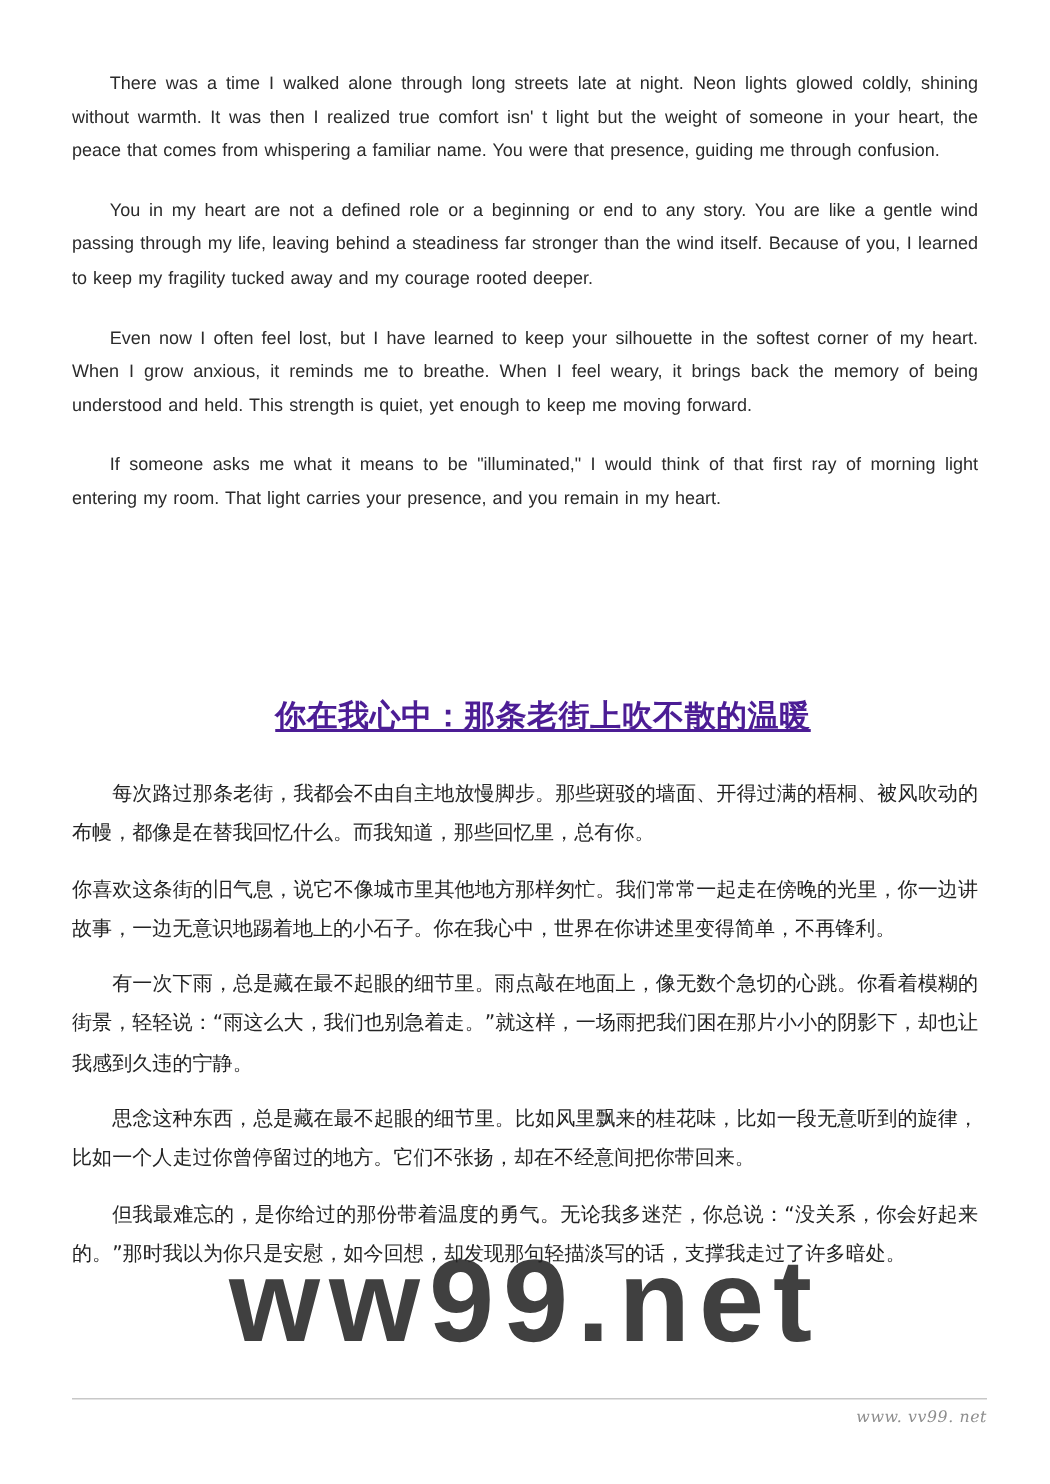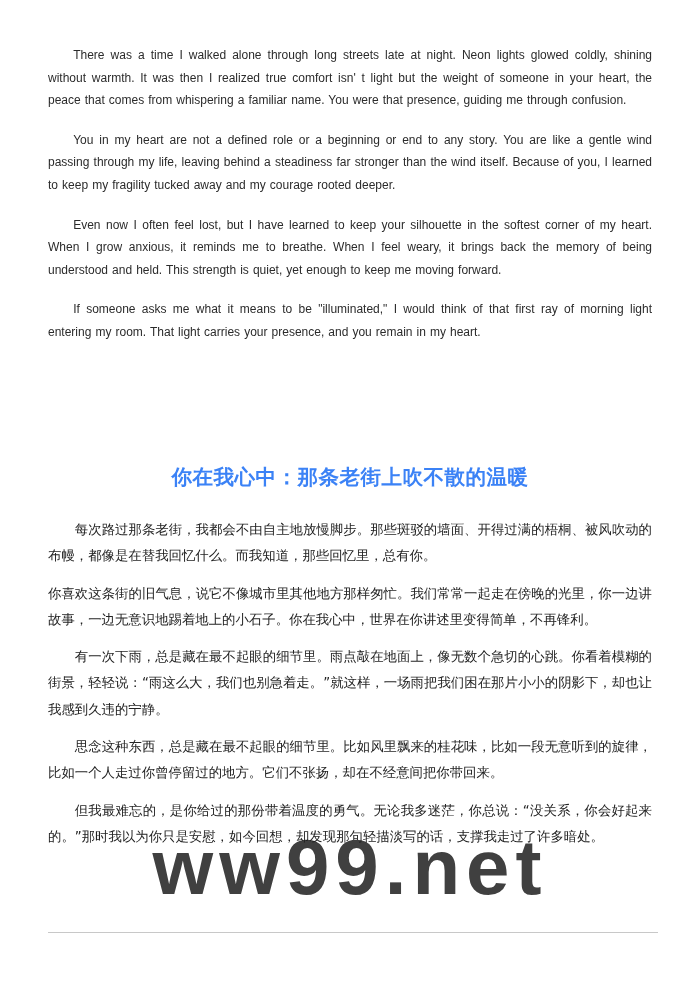--- a/index.html
+++ b/index.html
@@ -62,30 +62,31 @@
     text-indent: 2.1em;
     word-spacing: 0.06em;
   }
   p.en:last-child { margin-bottom: 0; }
 
   
   h1.doc-title {
     margin: 0;
     padding: 0;
     position: absolute;
-    left: 0;
+    left: 12px;
     top: 463px;
     width: 604px;
     text-align: center;
     font-family: "DejaVu Sans", "Liberation Sans", sans-serif;
     font-weight: bold;
     font-size: 20.5px;
     line-height: 28px;
-    color: #3b82f6;
+    color: #4c1d95;
     letter-spacing: 0.5px;
+    text-decoration: underline;
   }
 
   
   .cn-block {
     position: absolute;
     left: 0;
     top: 517px;
     width: 604px;
   }
 
@@ -148,15 +149,16 @@
       <p class="cn no-indent">你喜欢这条街的旧气息，说它不像城市里其他地方那样匆忙。我们常常一起走在傍晚的光里，你一边讲故事，一边无意识地踢着地上的小石子。你在我心中，世界在你讲述里变得简单，不再锋利。</p>
       <p class="cn">有一次下雨，总是藏在最不起眼的细节里。雨点敲在地面上，像无数个急切的心跳。你看着模糊的街景，轻轻说：“雨这么大，我们也别急着走。”就这样，一场雨把我们困在那片小小的阴影下，却也让我感到久违的宁静。</p>
       <p class="cn">思念这种东西，总是藏在最不起眼的细节里。比如风里飘来的桂花味，比如一段无意听到的旋律，比如一个人走过你曾停留过的地方。它们不张扬，却在不经意间把你带回来。</p>
       <p class="cn">但我最难忘的，是你给过的那份带着温度的勇气。无论我多迷茫，你总说：“没关系，你会好起来的。”那时我以为你只是安慰，如今回想，却发现那句轻描淡写的话，支撑我走过了许多暗处。</p>
     </div>
 
   </div>
 
   <div class="footer">
     <div class="footer-rule"></div>
+    <div class="footer-text">www. vv99. net</div>
   </div>
 
 </div>
 
 </body></html>

